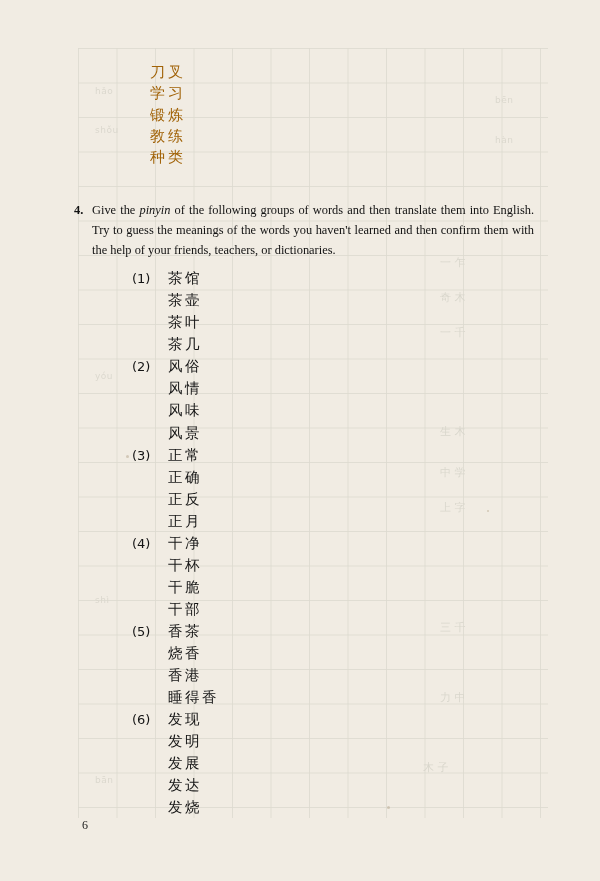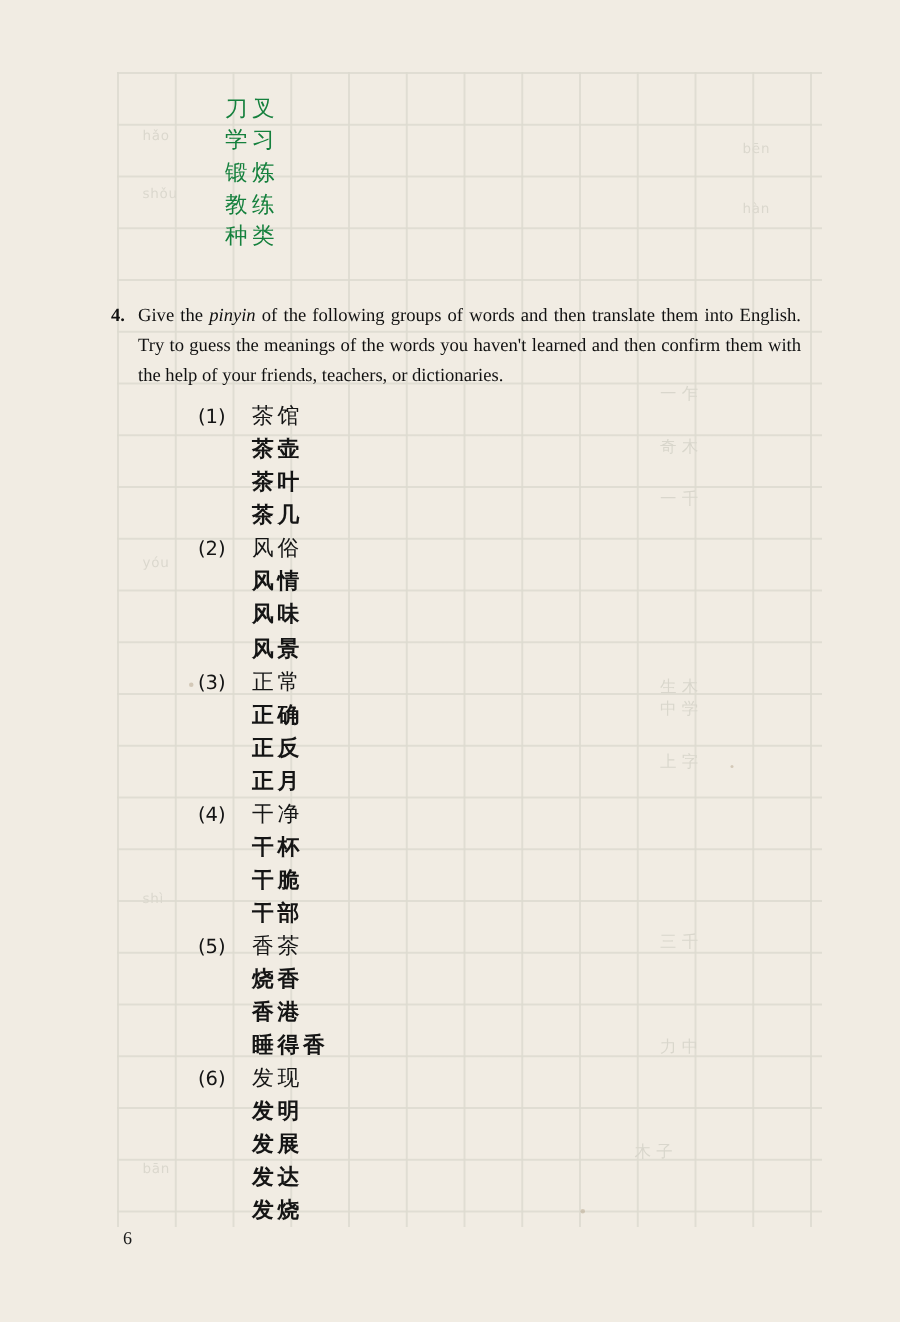--- a/index.html
+++ b/index.html
@@ -61,21 +61,21 @@
 
   
   .top-list {
     position: absolute;
     left: 150px;
     top: 62px;
     line-height: 1.42;
   }
   .cjk {
     font-family: "DejaVu Sans", "Liberation Sans", sans-serif;
-    color: #15803d;
+    color: #a16207;
   }
   .top-list .cjk {
     font-size: 15px;
     letter-spacing: 3px;
     display: block;
   }
 
   
   .ex {
     position: absolute;
@@ -128,21 +128,20 @@
     font-size: 14.5px;
     letter-spacing: 2.5px;
     color: #151515;
     line-height: 1.52;
   }
   .group-rest {
     padding-left: 36px;
   }
   .group-rest .word {
     display: block;
-    font-weight: bold;
   }
 
   .page-num {
     position: absolute;
     left: 82px;
     top: 818px;
     font-size: 12px;
     color: #1a1a1a;
     font-family: "Liberation Serif", serif;
   }
@@ -164,21 +163,21 @@
     <div class="bleed-text" style="left:95px; top:86px;">hǎo</div>
     <div class="bleed-text" style="left:95px; top:125px;">shǒu</div>
     <div class="bleed-text" style="left:95px; top:371px;">yóu</div>
     <div class="bleed-text" style="left:95px; top:595px;">shì</div>
     <div class="bleed-text" style="left:95px; top:775px;">bān</div>
     <div class="bleed-text" style="left:495px; top:95px;">bēn</div>
     <div class="bleed-text" style="left:495px; top:135px;">hàn</div>
     <div class="bleed-cjk" style="left:440px; top:255px;">一 乍</div>
     <div class="bleed-cjk" style="left:440px; top:290px;">奇 木</div>
     <div class="bleed-cjk" style="left:440px; top:325px;">一 千</div>
-    <div class="bleed-cjk" style="left:440px; top:450px;">生 木</div>
+    <div class="bleed-cjk" style="left:440px; top:424px;">生 木</div>
     <div class="bleed-cjk" style="left:440px; top:465px;">中 学</div>
     <div class="bleed-cjk" style="left:440px; top:500px;">上 字</div>
     <div class="bleed-cjk" style="left:440px; top:620px;">三 千</div>
     <div class="bleed-cjk" style="left:440px; top:690px;text-align:right;">力 中</div>
     <div class="bleed-cjk" style="left:423px; top:760px;">木 子</div>
   </div>
 
   <div class="content">
 
     <div class="top-list">

